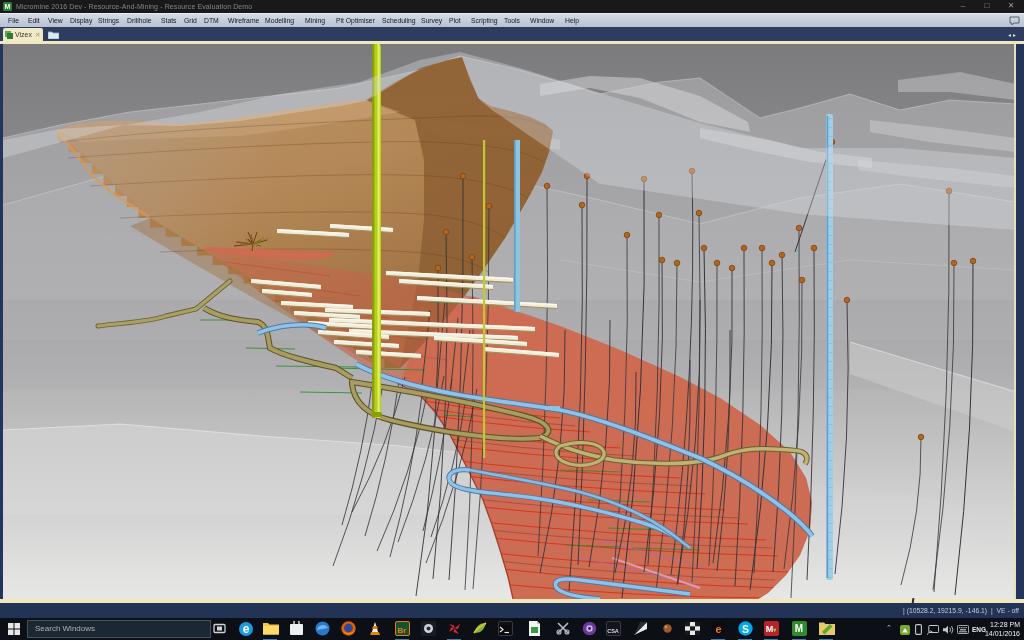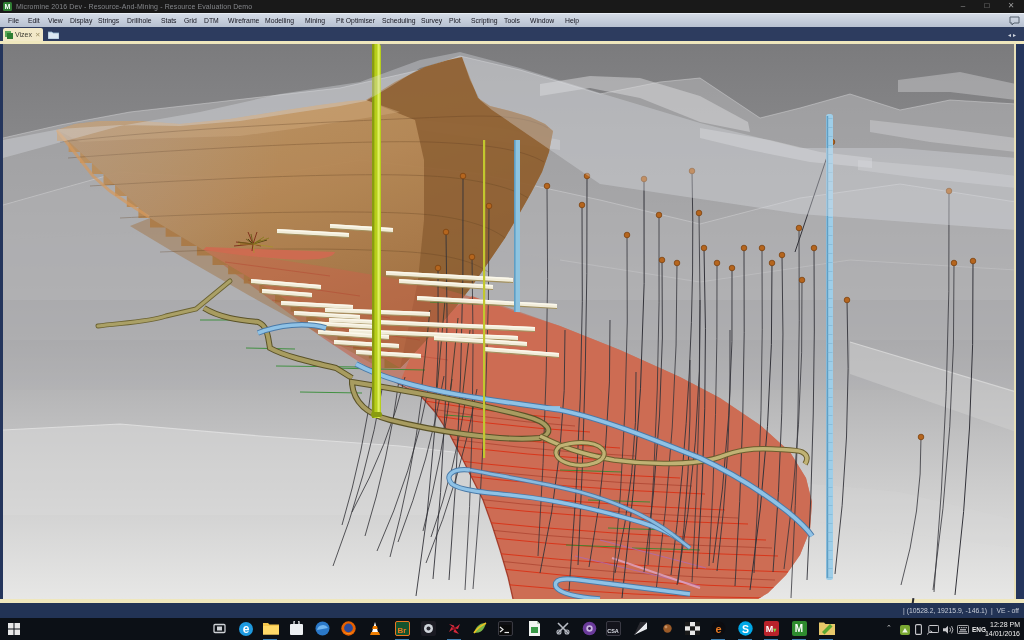--- a/index.html
+++ b/index.html
@@ -446,20 +446,21 @@
 <div id="statusbar" class="abs">
     <span class="coord">| (10528.2, 19215.9, -146.1) &nbsp;|&nbsp; VE - off</span>
   </div>
 <div id="taskbar" class="abs">
 <svg style="position:absolute;left:8px;top:5px" width="12" height="12" viewBox="0 0 12 12">
       <rect x="0" y="0" width="5.5" height="5.5" fill="#e8e8e8"></rect>
       <rect x="6.5" y="0" width="5.5" height="5.5" fill="#e8e8e8"></rect>
       <rect x="0" y="6.5" width="5.5" height="5.5" fill="#e8e8e8"></rect>
       <rect x="6.5" y="6.5" width="5.5" height="5.5" fill="#e8e8e8"></rect>
     </svg>
+<div id="search">Search Windows</div>
 <div class="ticon" style="left:211.5px;background:transparent;"><svg width="15" height="15" viewBox="0 0 15 15">
         <rect x="2" y="3.5" width="11" height="8" rx="1" fill="none" stroke="#cfd2d6" stroke-width="1.3"></rect>
         <rect x="5" y="5.5" width="5" height="4" fill="#cfd2d6"></rect>
       </svg></div>
     <div class="ticon" style="left:237.5px;background:transparent;"><svg width="16" height="16" viewBox="0 0 16 16">
         <circle cx="8" cy="8" r="7" fill="#1e9ae0"></circle>
         <text x="8" y="12" font-size="12" font-weight="bold" fill="#fff" text-anchor="middle" font-family="Liberation Sans">e</text>
       </svg></div>
     <div class="ticon" style="left:262.5px;background:transparent;"><svg width="16" height="14" viewBox="0 0 16 14">
         <path d="M0,2 l5,0 1.5,1.5 9.5,0 0,10 -16,0 z" fill="#f5c64c"></path>

